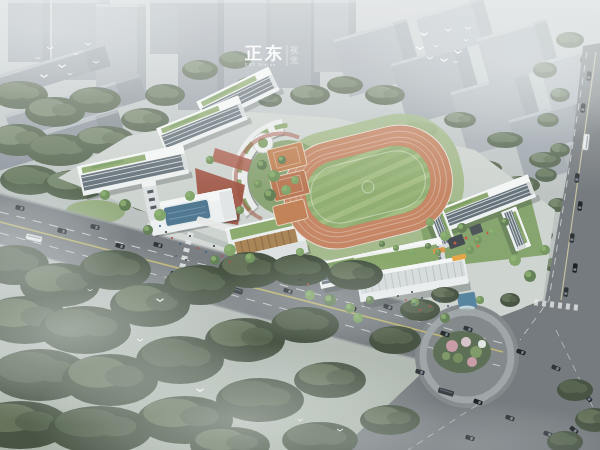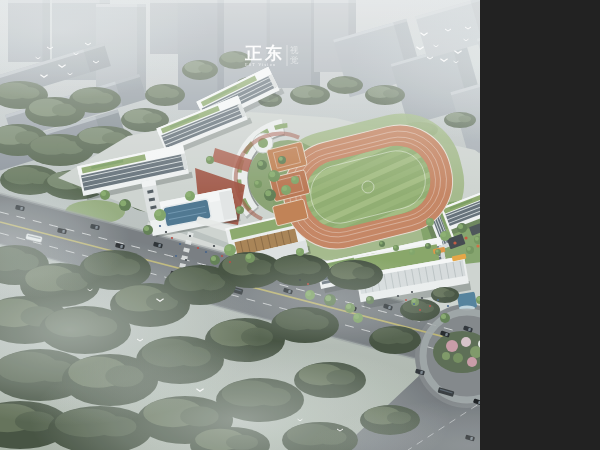--- a/index.html
+++ b/index.html
@@ -1,16 +1,16 @@
 <!DOCTYPE html>
 <html><head>
 <meta charset="utf-8">
 <style>
   html,body{margin:0;padding:0;background:#222;}
-  .stage{position:relative;width:480px;height:450px;overflow:hidden;
+  .stage{position:relative;width:600px;height:450px;overflow:hidden;
          font-family:Liberation Serif, serif;background:#737373;}
   .stage svg{position:absolute;inset:0;display:block;}
   text{user-select:none;}
 </style>
 </head>
 <body>
 
 <div class="stage">
 <svg viewBox="0 0 600 450" width="600" height="450">
   <defs>

